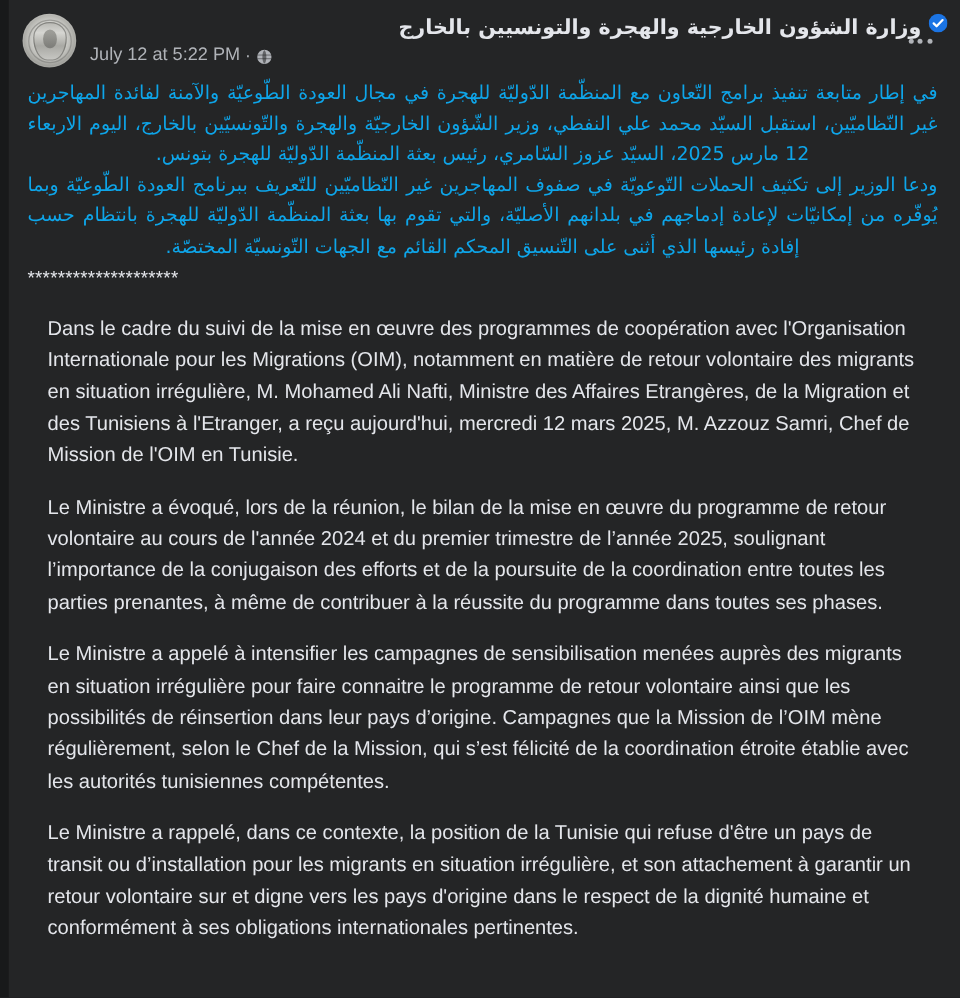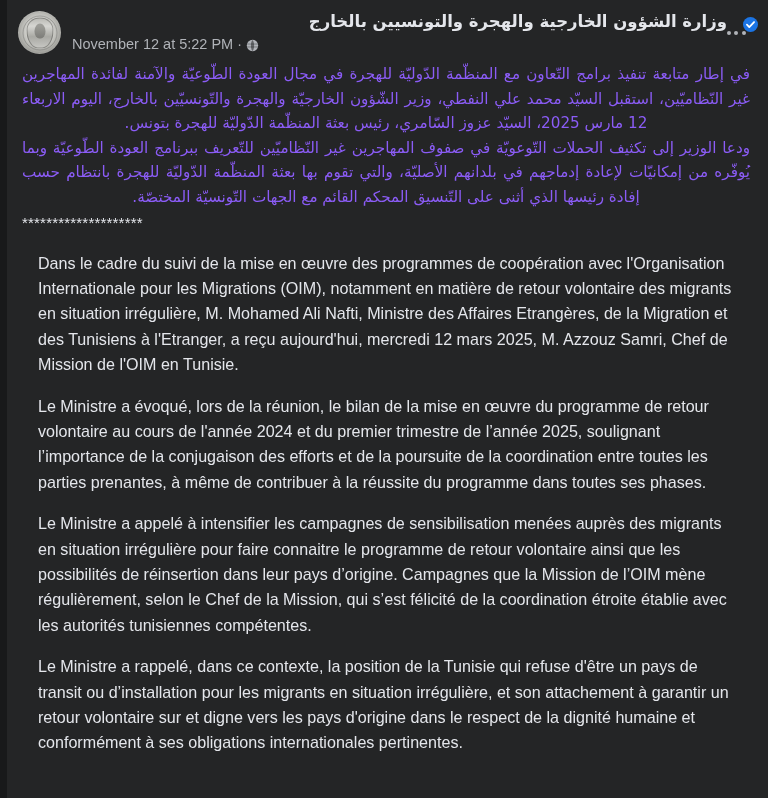--- a/index.html
+++ b/index.html
@@ -97,22 +97,22 @@
   .header-text {
     flex: 1 1 auto;
     min-width: 0;
     padding-top: 2px;
   }
 
   .name-row {
     display: flex;
     flex-direction: row-reverse;
     justify-content: flex-end;
-    align-items: flex-end;
-    gap: 16px;
+    align-items: flex-start;
+    gap: 6px;
     direction: rtl;
   }
 
   .page-name {
     font-family: "DejaVu Sans", "Liberation Sans", sans-serif;
     font-size: 16.5px;
     font-weight: 700;
     color: #e4e6eb;
     line-height: 21px;
     white-space: nowrap;
@@ -184,21 +184,21 @@
   .post-body {
     padding: 0 16px 0 13px;
   }
 
   .ar-block {
     direction: rtl;
     text-align: right;
     font-family: "DejaVu Sans", "Liberation Sans", sans-serif;
     font-size: 15.2px;
     line-height: 24.6px;
-    color: #8b5cf6;
+    color: #0ea5e9;
     padding-right: 2px;
     padding-left: 2px;
   }
 
   .ar-block p {
     margin: 0;
     text-align: justify;
     text-align-last: center;
   }
 
@@ -244,21 +244,21 @@
         <span class="page-name">وزارة الشؤون الخارجية والهجرة والتونسيين بالخارج</span>
         <span class="verified-badge">
           <svg viewBox="0 0 16 16" width="15" height="15" aria-hidden="true">
             <circle cx="8" cy="8" r="8" fill="#1b74e4"></circle>
             <path d="M4.2 8.2 L6.7 10.7 L11.8 5.4" fill="none" stroke="#ffffff" stroke-width="1.9" stroke-linecap="round" stroke-linejoin="round"></path>
           </svg>
         </span>
       </div>
 
       <div class="meta-row">
-        <span class="meta-text">November 12 at 5:22 PM</span>
+        <span class="meta-text">July 12 at 5:22 PM</span>
         <span class="meta-dot">·</span>
         <span class="globe-icon">
           <svg viewBox="0 0 16 16" width="13" height="13" aria-hidden="true">
             <circle cx="8" cy="8" r="7" fill="#b0b3b8"></circle>
             <path d="M8 1.2 C5.4 3.4 5.4 12.6 8 14.8 C10.6 12.6 10.6 3.4 8 1.2 Z" fill="#242526" opacity="0.55"></path>
             <path d="M1.4 6.2 H14.6 M1.4 9.8 H14.6" stroke="#242526" stroke-width="0.9" opacity="0.55" fill="none"></path>
           </svg>
         </span>
       </div>
 

